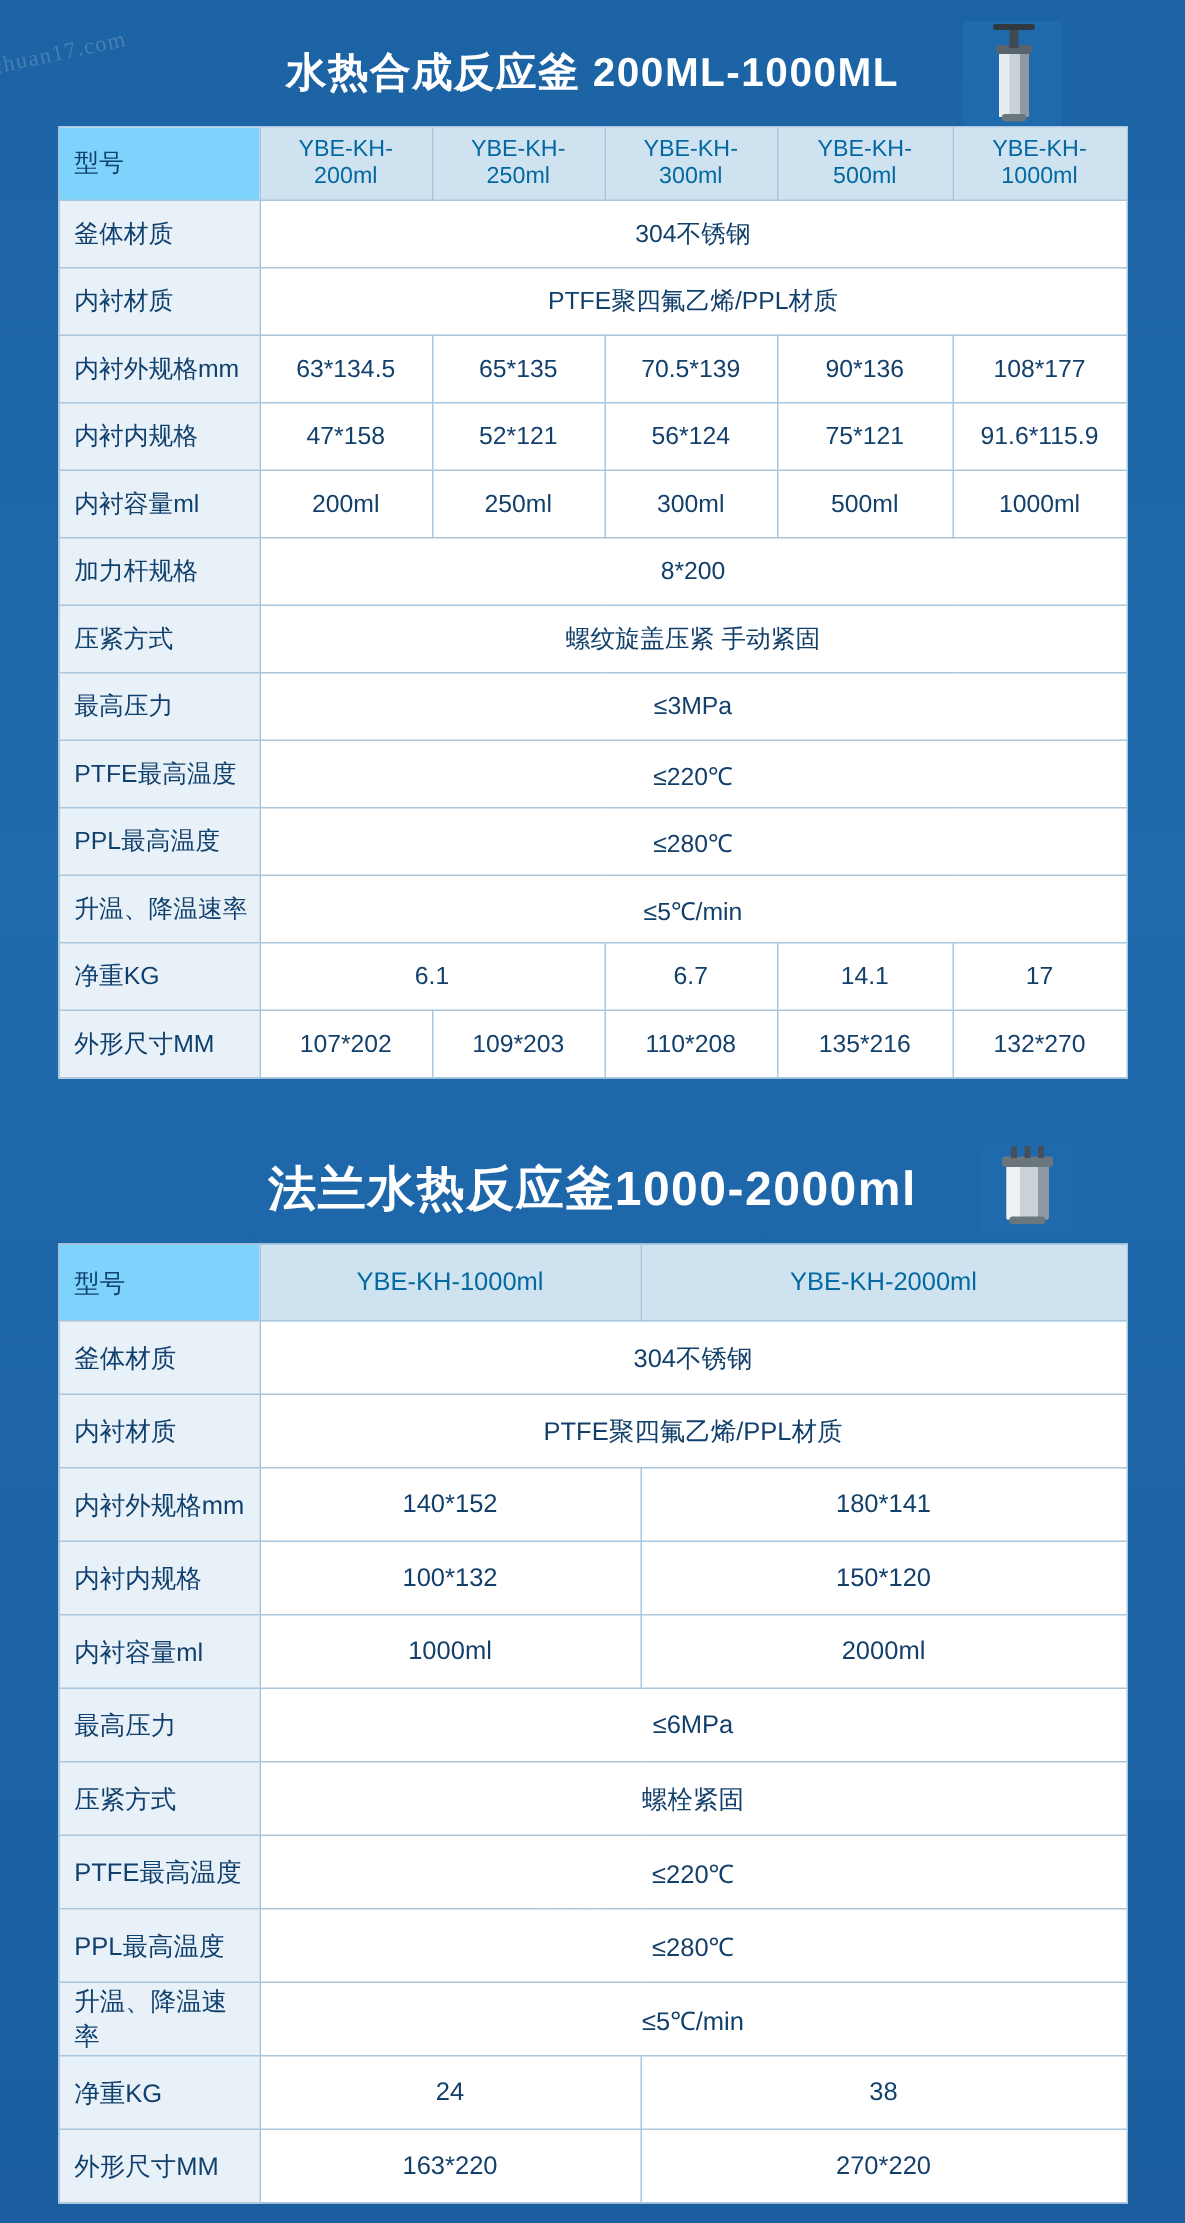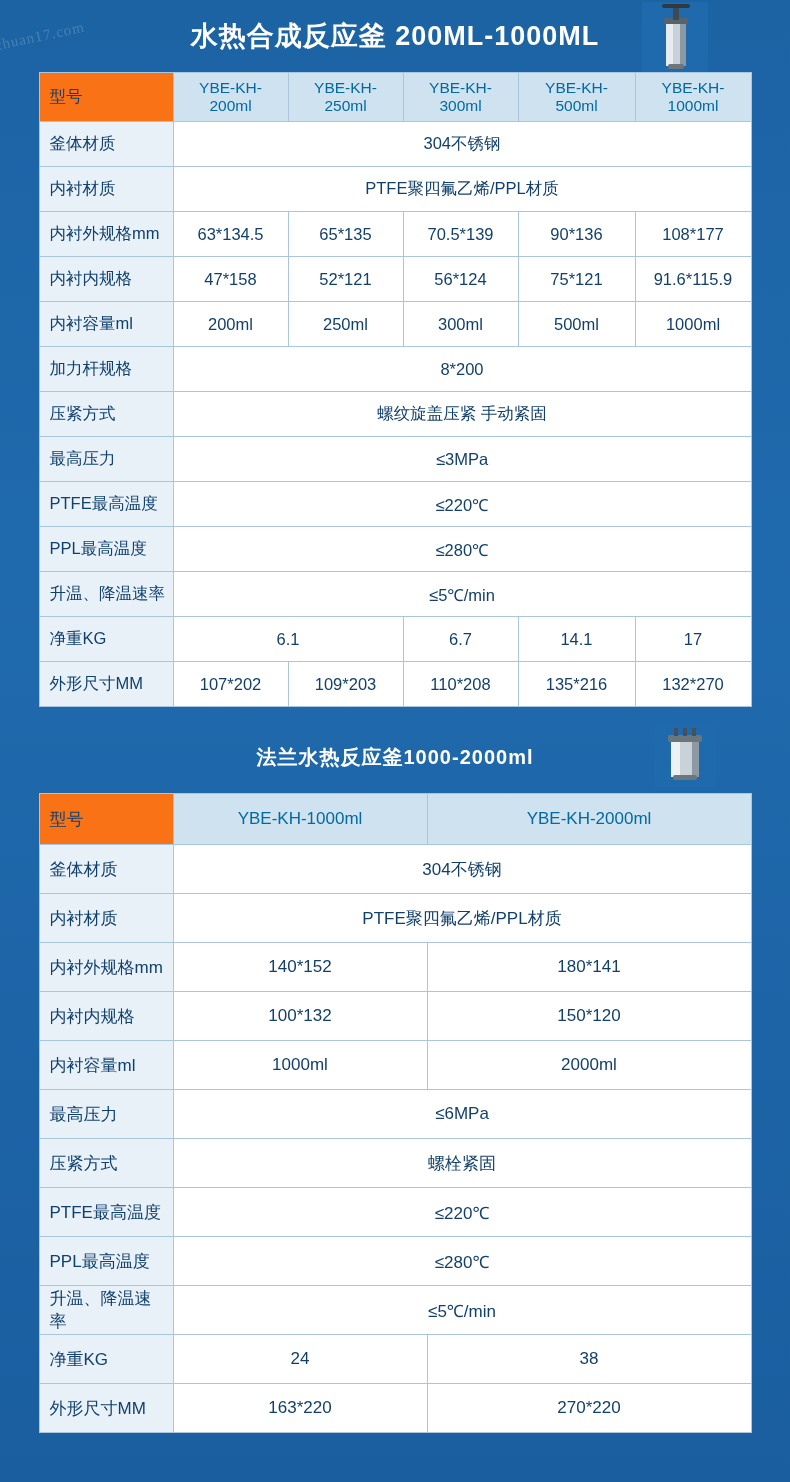--- a/index.html
+++ b/index.html
@@ -31,39 +31,39 @@
     font-family: "Liberation Serif", serif;
     pointer-events: none;
     white-space: nowrap;
   }
   .wm1 { left: -6px;  top: 28px;  transform: rotate(-12deg); }
   .wm2 { left: 640px; top: 1390px; transform: rotate(-12deg); }
   .wm3 { left: 340px; top: 1258px; transform: rotate(0deg); color: rgba(255,255,255,0.13); }
 
   .section {
     position: relative;
-    padding: 0 20px;
+    padding: 12px 20px;
     box-sizing: border-box;
   }
   .title-row {
     position: relative;
     height: 72px;
     display: flex;
     align-items: center;
     justify-content: center;
   }
   .title {
     font-size: 27px;
     font-weight: bold;
     color: #ffffff;
     letter-spacing: 1px;
     font-family: "Liberation Sans", sans-serif;
     text-align: center;
   }
-  .title-2 { font-size: 20px; }
+  .title-2 { font-size: 32px; }
 
   
   .product-img {
     position: absolute;
     right: 62px;
     top: 2px;
     width: 66px;
     height: 70px;
   }
   .product-img-2 {
@@ -100,21 +100,21 @@
     font-size: 16.5px;
     font-weight: normal;
   }
   thead td {
     background: #cfe2f0;
     font-size: 15.5px;
     color: #0369a1;
     height: 48px;
   }
   thead td.label {
-    background: #f97316;
+    background: #7dd3fc;
   }
   .t2 thead td { font-size: 17px; height: 50px; }
   .t2 td { height: 48px; font-size: 17px; }
   .t2 td.label { font-size: 17px; }
   .spacer { height: 14px; }
 </style>
 </head>
 <body>
 
 <div class="page">

